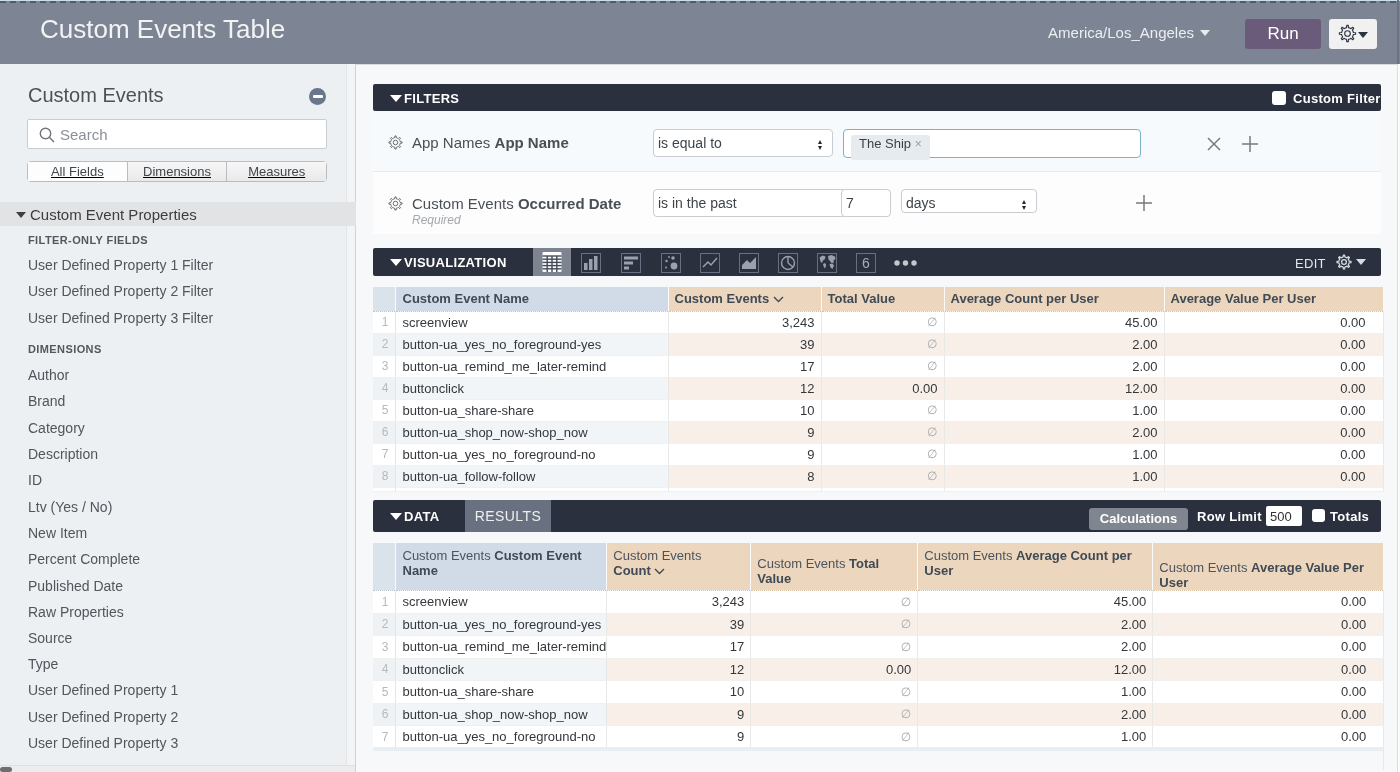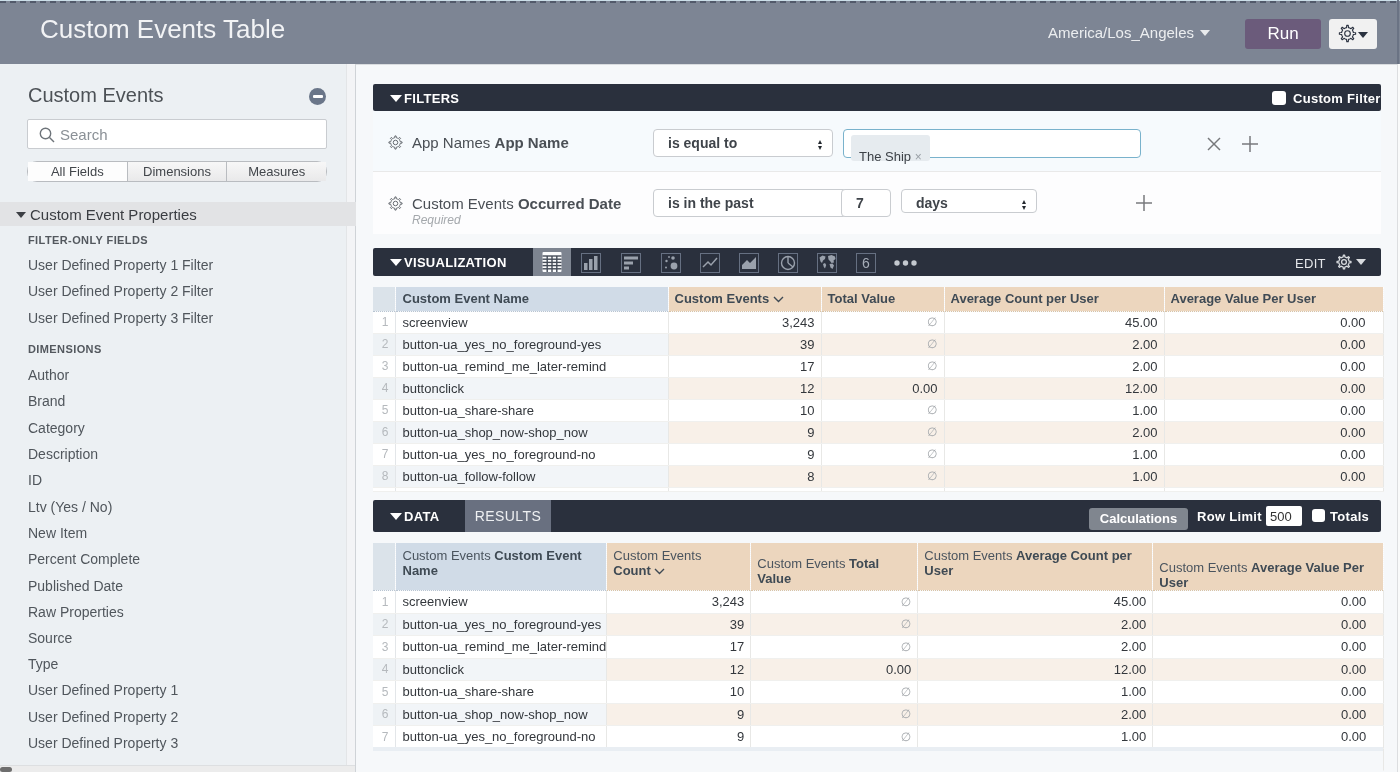--- a/index.html
+++ b/index.html
@@ -22,21 +22,21 @@
 
 
 #sidebar { left:0; top:64px; width:356px; height:708px; background:#ecf0f3; }
 #sbtrack { position:absolute; right:1px; top:0; width:9px; height:701px; background:#f3f4f6; border-left:1px solid #e3e5e7; }
 #sbdivider { position:absolute; right:0; top:0; width:1px; height:708px; background:#cfd3d7; }
 #sbtitle { left:28px; top:84px; font-size:20px; color:#4c5156; }
 #minuscirc { left:309px; top:88px; width:17px; height:17px; border-radius:50%; background:#6a7689; }
 #minuscirc::after { content:""; position:absolute; left:3.5px; top:7px; width:10px; height:3px; background:#fff; border-radius:1px; }
 #searchbox { left:27px; top:119px; width:300px; height:30px; background:#fff; border:1px solid #c9ccd0; border-radius:2px; }
 #searchph { left:60px; top:126px; font-size:15px; color:#8a9096; }
-#tabs { left:27px; top:161px; width:300px; height:21px; display:flex; border:1px solid #b9bcc0; border-radius:10px; }
+#tabs { left:27px; top:161px; width:300px; height:21px; display:flex; border:1px solid #b9bcc0; border-radius:4px;text-decoration:underline; }
 #tabs div { flex:1; font-size:13px; color:#42464b; text-align:center; line-height:19px; background:linear-gradient(#f7f7f7,#e9e9ea); border-left:1px solid #b9bcc0; }
 #tabs div:first-child { background:#fdfdfd; border-left:none; }
 #grouphdr { left:0; top:202px; width:356px; height:24px; background:#e2e3e5; }
 #grouphdr .tri { position:absolute; left:16px; top:10px; width:0; height:0; border-left:5px solid transparent; border-right:5px solid transparent; border-top:6px solid #3c3f44; }
 #grouphdr .txt { position:absolute; left:30px; top:4px; font-size:15px; color:#3a3d42; }
 .sbsec { left:28px; font-size:11px; font-weight:bold; color:#53585e; letter-spacing:0.4px; }
 .sbitem { left:28px; font-size:14px; color:#50565c; }
 #sbhstrip { left:0; top:765px; width:355px; height:7px; background:#ececec; border-top:1px solid #dddfe1; }
 #sbhthumb { left:0px; top:767px; width:12px; height:5px; background:#6e6e6e; border-radius:3px; }
 
@@ -49,21 +49,21 @@
 #databar { left:373px; top:500px; width:1008px; height:32px; }
 
 
 .cbx { position:absolute; width:13px; height:13px; background:#fff; border-radius:3px; }
 
 
 #frow1 { left:373px; top:111px; width:1008px; height:60px; background:#f6fafd; }
 #frow2 { left:373px; top:171px; width:1008px; height:63px; background:#fdfdfe; border-top:1px solid #e9e9e9; }
 .flabel { position:absolute; font-size:15px; color:#4a4f55; }
 .fsel { position:absolute; background:#fff; border:1px solid #c9ccd0; border-radius:4px; font-size:14px; color:#3f444a; }
-.fsel .stxt { position:absolute; left:14px; top:5px;font-weight:bold; }
+.fsel .stxt { position:absolute; left:4px; top:5px; }
 .updn { position:absolute; right:14px; top:10px; }
 .updn::before { content:""; position:absolute; left:0; top:0px; width:0; height:0; border-left:2.8px solid transparent; border-right:2.8px solid transparent; border-bottom:4px solid #23282e; }
 .updn::after { content:""; position:absolute; left:0; top:6px; width:0; height:0; border-left:2.8px solid transparent; border-right:2.8px solid transparent; border-top:4px solid #23282e; }
 
 
 table { border-collapse:collapse; table-layout:fixed; }
 td,th { font-size:13px; overflow:hidden; white-space:nowrap; }
 #viztable { left:373px; top:287px; }
 .rownum { color:#b5b9bd; text-align:right; padding-right:6px; font-size:12px; }
 tr.odd td.rownum { background:#fff; }
@@ -162,21 +162,21 @@
 <svg class="abs" width="17" height="17" style="left:387px;top:134px" viewBox="0 0 24 24">
     <path fill="none" stroke="#63686e" stroke-width="1.4" stroke-linejoin="round" d="M9.40 5.72 L10.88 5.29 L11.16 2.74 L12.84 2.74 L13.12 5.29 L14.60 5.72 L15.95 6.47 L17.95 4.86 L19.14 6.05 L17.53 8.05 L18.28 9.40 L18.71 10.88 L21.26 11.16 L21.26 12.84 L18.71 13.12 L18.28 14.60 L17.53 15.95 L19.14 17.95 L17.95 19.14 L15.95 17.53 L14.60 18.28 L13.12 18.71 L12.84 21.26 L11.16 21.26 L10.88 18.71 L9.40 18.28 L8.05 17.53 L6.05 19.14 L4.86 17.95 L6.47 15.95 L5.72 14.60 L5.29 13.12 L2.74 12.84 L2.74 11.16 L5.29 10.88 L5.72 9.40 L6.47 8.05 L4.86 6.05 L6.05 4.86 L8.05 6.47 Z"></path>
     <circle cx="12" cy="12" r="3.2" fill="none" stroke="#63686e" stroke-width="1.4"></circle>
   </svg>
 <div class="abs flabel" style="left:412px;top:134px">App Names <b>App Name</b></div>
 <div class="abs fsel" style="left:653px;top:129px;width:180px;height:28px">
     <span class="stxt">is equal to</span>
     <span class="updn"></span>
   </div>
 <div class="abs" style="left:843px;top:129px;width:298px;height:29px;background:#fff;border:1px solid #79b2cc;border-radius:4px">
-  <span style="position:absolute;left:7px;top:5px;height:25px;background:#e6ebef;border-radius:3px;font-size:13px;color:#3c4147;line-height:18px;padding:13px 8px">The Ship <span style="color:#9aa0a6;font-size:12px">×</span></span>
+  <span style="position:absolute;left:7px;top:5px;height:25px;background:#e6ebef;border-radius:3px;font-size:13px;color:#3c4147;line-height:18px;padding:0 8px">The Ship <span style="color:#9aa0a6;font-size:12px">×</span></span>
 </div>
 <svg class="abs" width="18" height="18" style="left:1205px;top:135px" viewBox="0 0 18 18">
     <line x1="3" y1="3" x2="15" y2="15" stroke="#77797c" stroke-width="1.5"></line>
     <line x1="15" y1="3" x2="3" y2="15" stroke="#77797c" stroke-width="1.5"></line>
   </svg>
 <svg class="abs" width="20" height="20" style="left:1240px;top:134px" viewBox="0 0 20 20">
     <line x1="10" y1="2" x2="10" y2="18" stroke="#77797c" stroke-width="1.5"></line>
     <line x1="2" y1="10" x2="18" y2="10" stroke="#77797c" stroke-width="1.5"></line>
   </svg>
 

